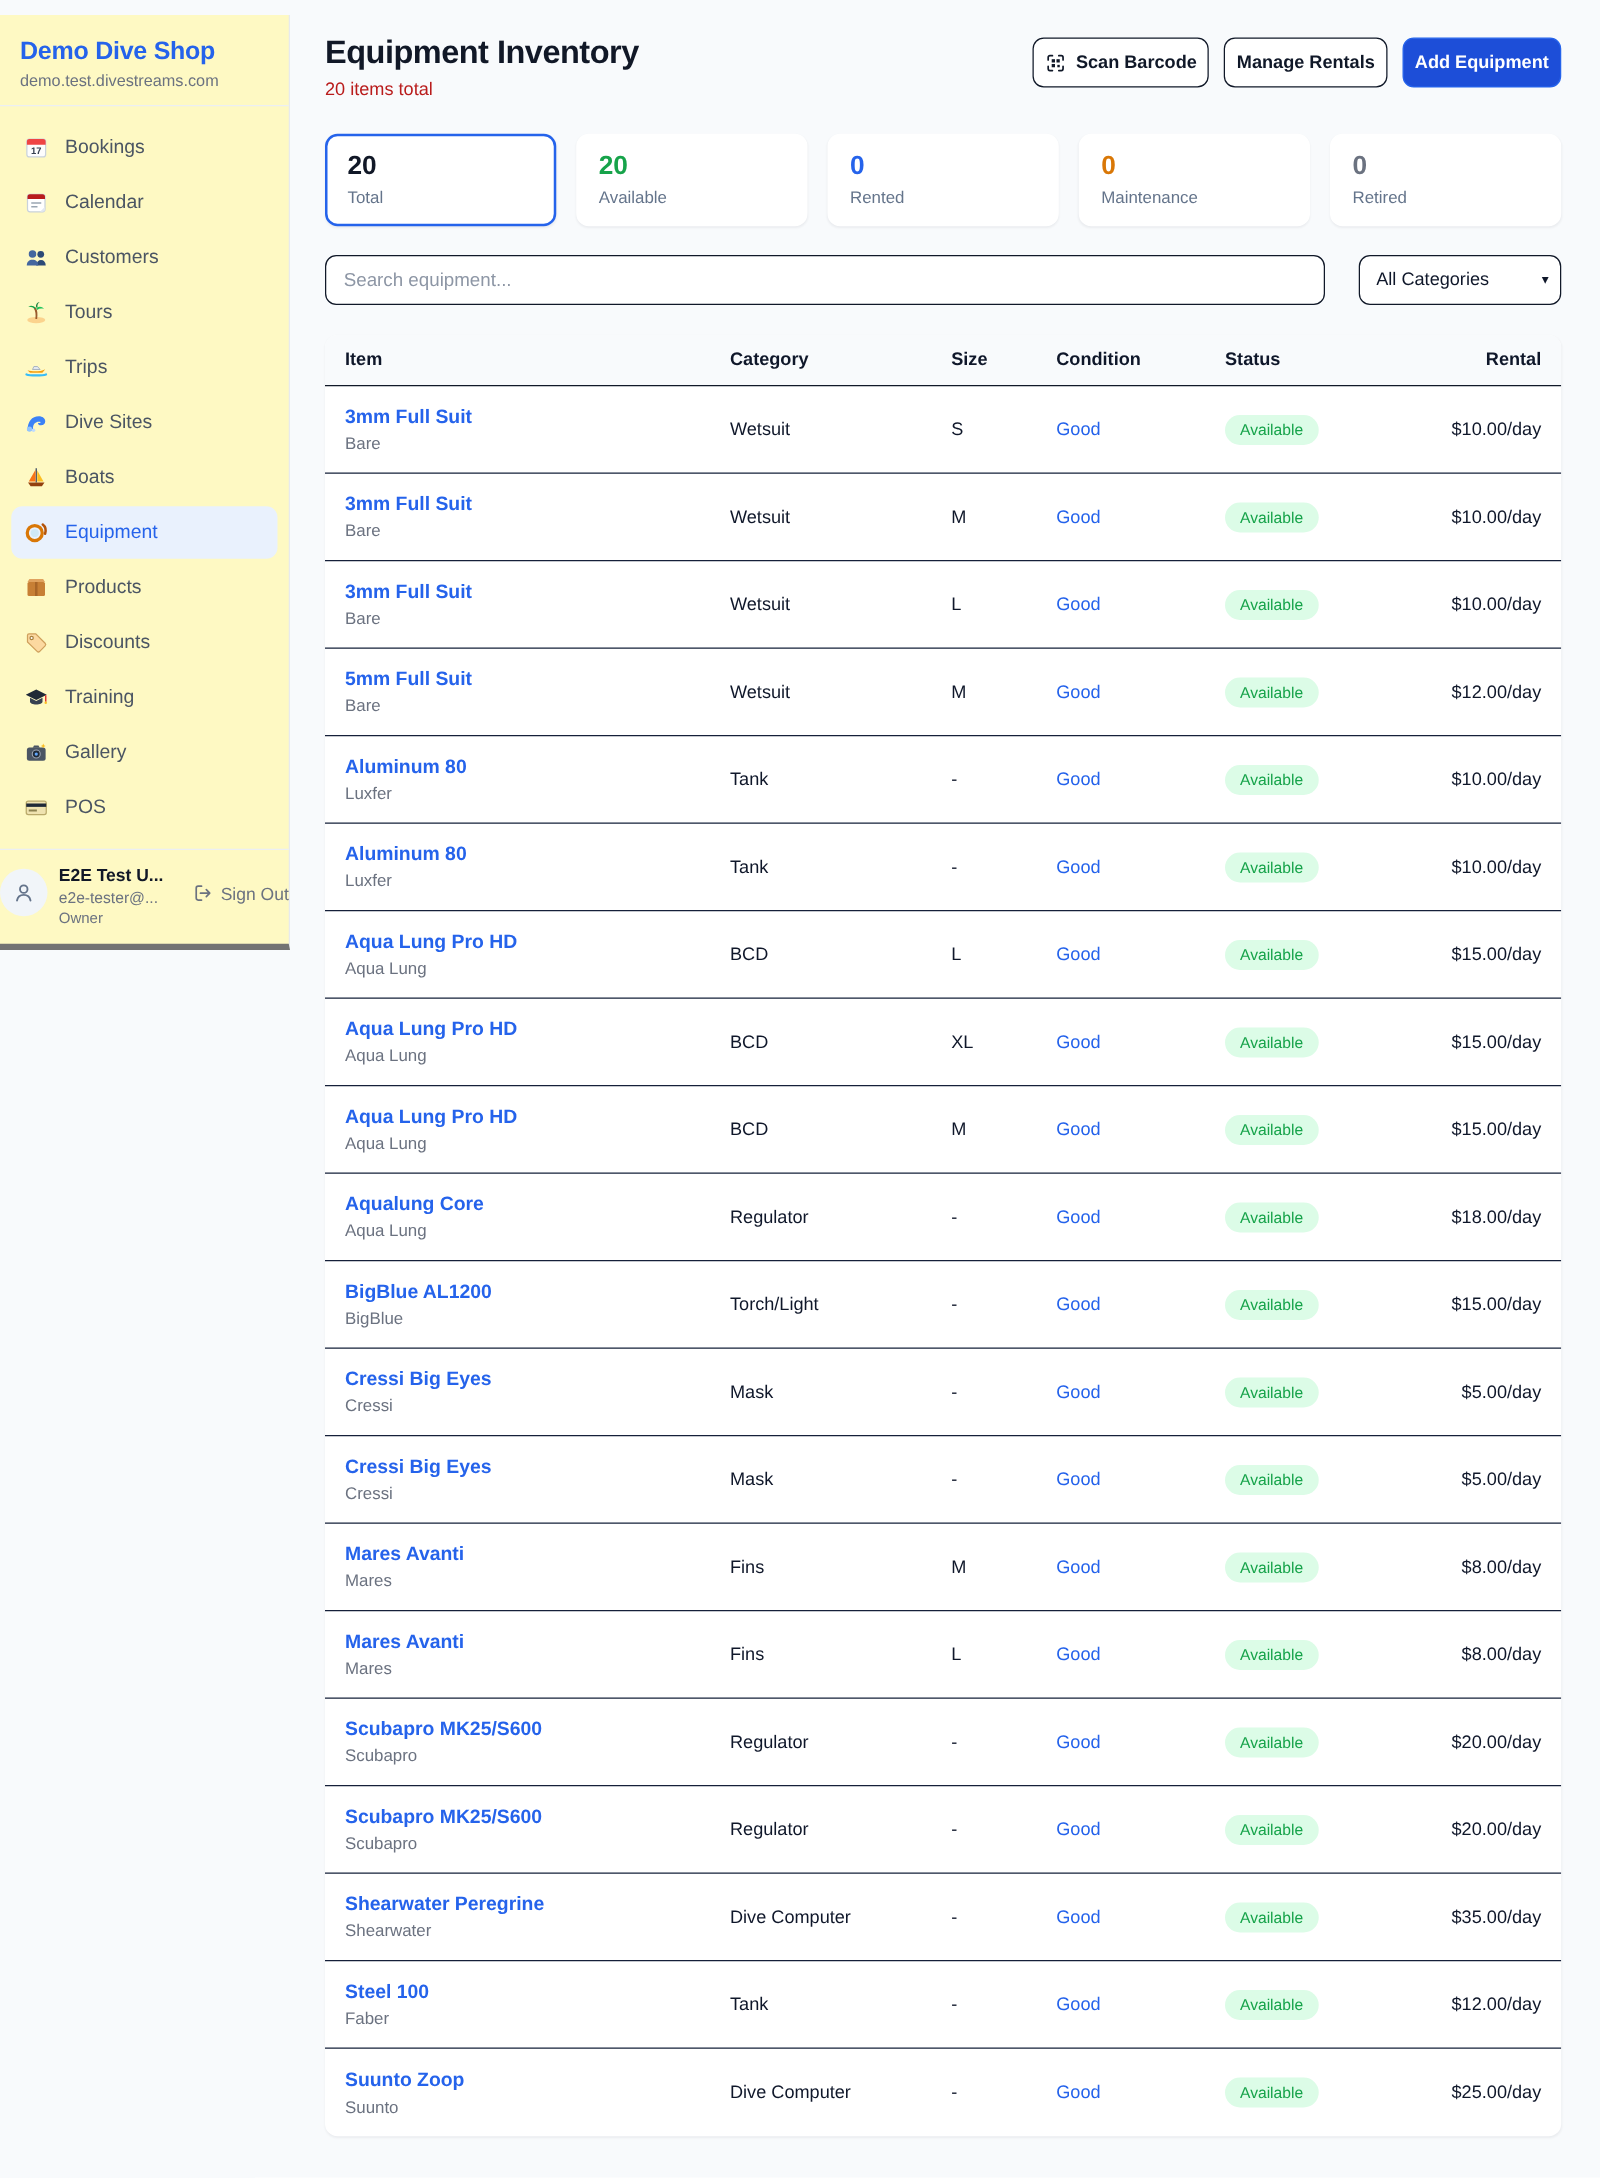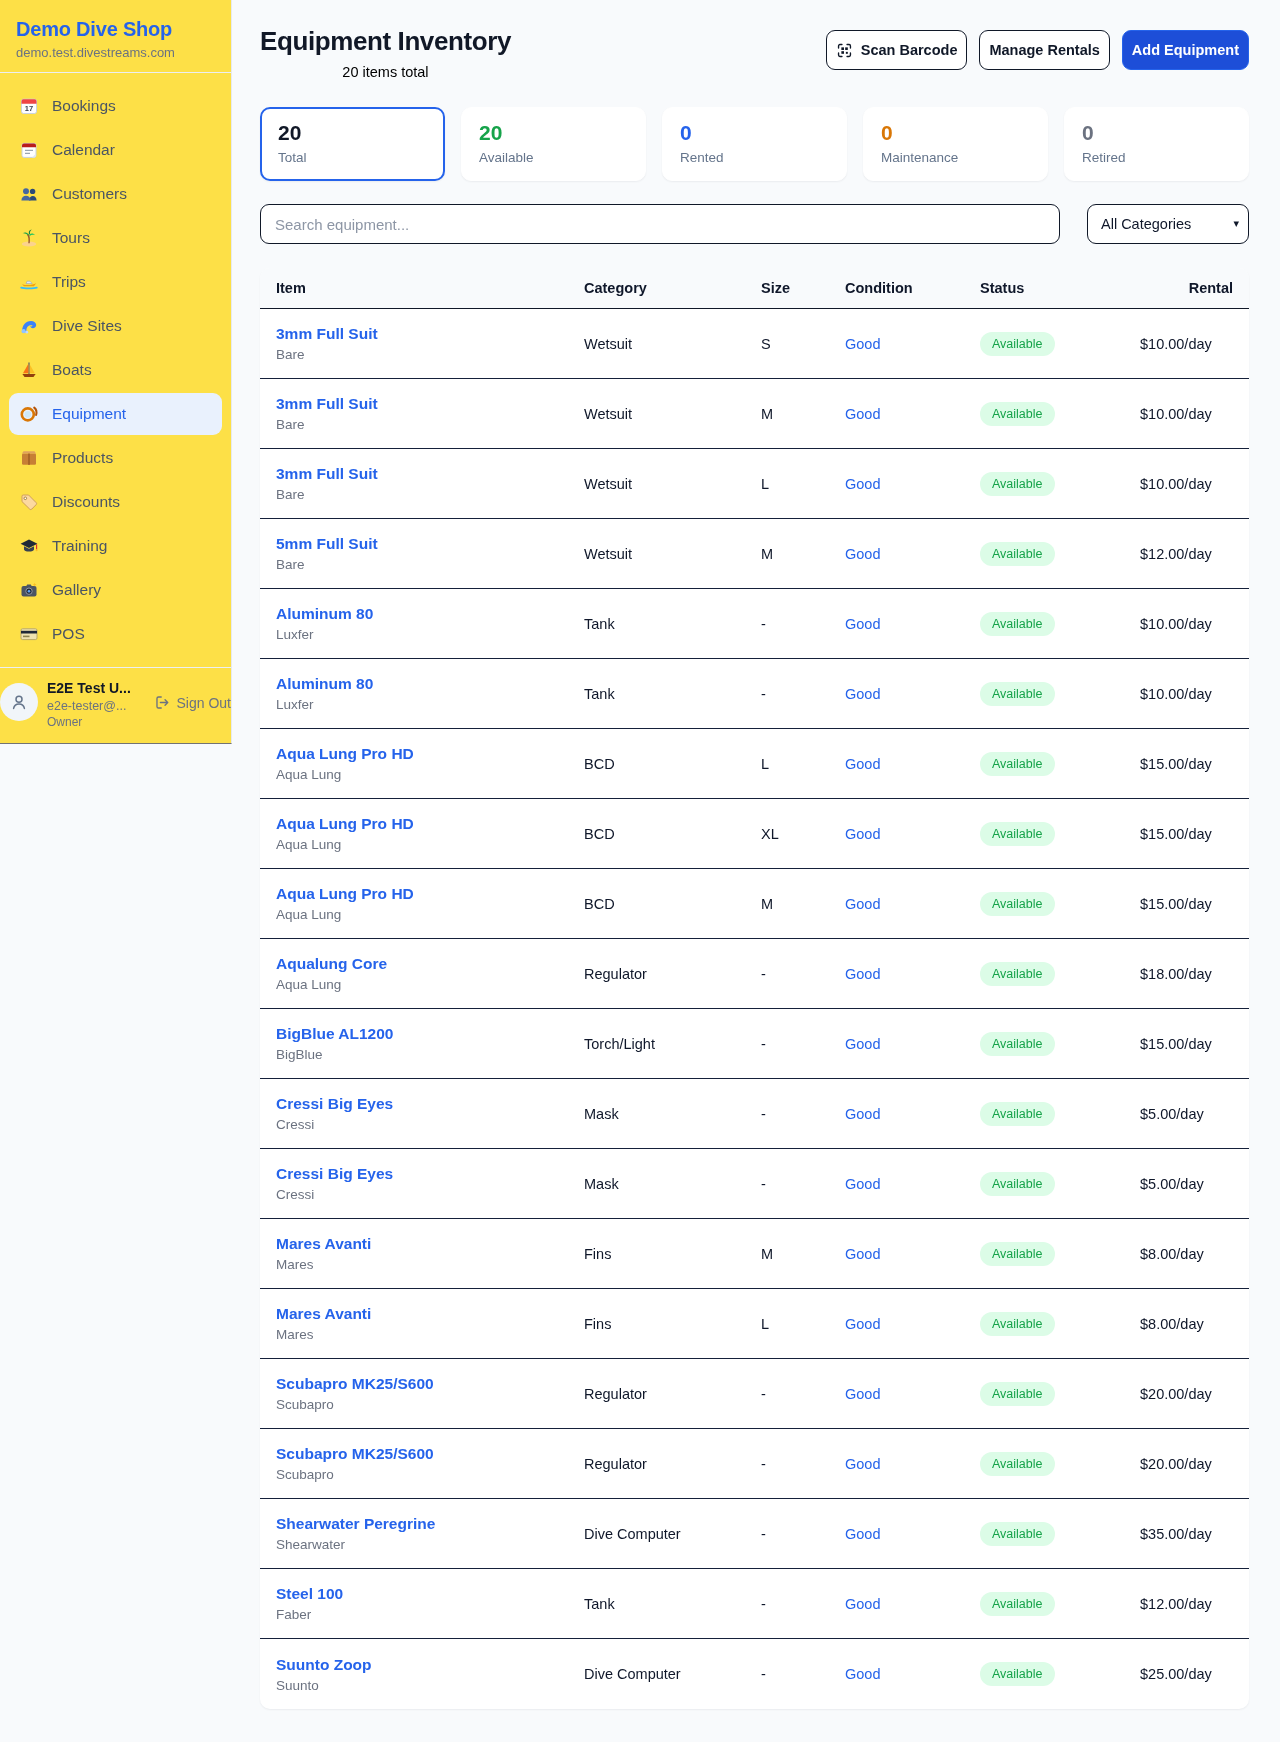--- a/index.html
+++ b/index.html
@@ -3,22 +3,22 @@
 <meta charset="utf-8">
 <style>
   * { box-sizing: border-box; margin: 0; padding: 0; }
   html,body { width:1280px; height:1742px; }
   body {
     font-family: "Liberation Sans", sans-serif;
     background:#f8fafc; color:#0f172a; position:relative; overflow:hidden;
   }
   
   .sidebar {
-    position:absolute; left:0; top:0; width:232px; background:#fde047;
-    border-right:1px solid #e7eaee; border-bottom:1px solid #737373;
+    position:absolute; left:0; top:12px; width:232px; background:#fef9c3;
+    border-right:1px solid #e7eaee; border-bottom:5px solid #737373;
   }
   .logo-block { padding:18px 16px 12px; }
   .logo-name { font-size:20px; font-weight:800; color:#2563eb; letter-spacing:-0.2px; }
   .logo-domain { font-size:13px; color:#6b7280; margin-top:4px; }
   .sb-divider { border-top:1px solid #eceff3; }
   nav { padding:12px 9px 10px; }
   .nav-item {
     display:flex; align-items:center; gap:13px; height:42px; padding:0 10px;
     border-radius:9px; font-size:15.5px; color:#4b5563; cursor:pointer; margin-bottom:2px;
   }
@@ -31,21 +31,21 @@
   .user-block { width:88px; }
   .user-name { font-size:14px; font-weight:700; color:#111827; white-space:nowrap; overflow:hidden; }
   .user-email { font-size:12.5px; color:#6b7280; margin-top:3px; white-space:nowrap; overflow:hidden; }
   .user-role { font-size:12px; color:#6b7280; margin-top:2px; }
   .signout { margin-left:auto; display:flex; align-items:center; gap:6px; color:#6b7280;
              font-size:14px; cursor:pointer; margin-top:14px; }
   
   .main { margin-left:232px; padding:26px 31px 0 28px; }
   .header-row { display:flex; justify-content:space-between; align-items:flex-start; }
   .page-title { font-size:26px; font-weight:800; color:#111827; letter-spacing:-0.4px; }
-  .page-sub { font-size:14.5px; color:#000000; margin-top:7px;text-align:center; }
+  .page-sub { font-size:14.5px; color:#b91c1c; margin-top:7px; }
   .header-btns { display:flex; gap:12px; margin-top:4px; }
   .btn { height:40px; padding:0 9px; border-radius:9px; font-size:14.5px; font-weight:600;
          display:inline-flex; align-items:center; gap:8px; cursor:pointer;
          font-family:"Liberation Sans",sans-serif; }
   .btn-outline { background:#fff; border:1px solid #101828; color:#101828; }
   .btn-primary { background:#1d4ed8; border:1px solid #2563eb; color:#fff; }
   
   .stats-row { display:flex; gap:16px; margin-top:27px; }
   .stat { flex:1; background:#fff; border-radius:10px; padding:13px 17px 15px;
           box-shadow:0 1px 2px rgba(16,24,40,.06); border:1px solid #fff; cursor:pointer; }
@@ -74,21 +74,21 @@
            color:#0f172a; border-bottom:1px solid #101828; }
   .th-right { text-align:right; }
   .tr { height:70px; border-bottom:1px solid #15203a; }
   .tr:last-child { border-bottom:none; }
   .item-name { color:#2563eb; font-size:15.5px; font-weight:600; cursor:pointer; }
   .item-brand { color:#6b7280; font-size:13.5px; margin-top:4px; }
   .cell { font-size:14.5px; color:#0f172a; }
   .cond { color:#2563eb; font-size:14.5px; cursor:pointer; }
   .badge { display:inline-block; background:#dcfce7; color:#16a34a; font-size:12.5px;
            font-weight:500; padding:5px 12px; border-radius:999px; }
-  .rental { font-size:14.5px; color:#0f172a; }
+  .rental { text-align:right; font-size:14.5px; color:#0f172a; }
 </style>
 </head>
 <body>
 
 <aside class="sidebar">
   <div class="logo-block">
     <div class="logo-name">Demo Dive Shop</div>
     <div class="logo-domain">demo.test.divestreams.com</div>
   </div>
   <div class="sb-divider"></div>

